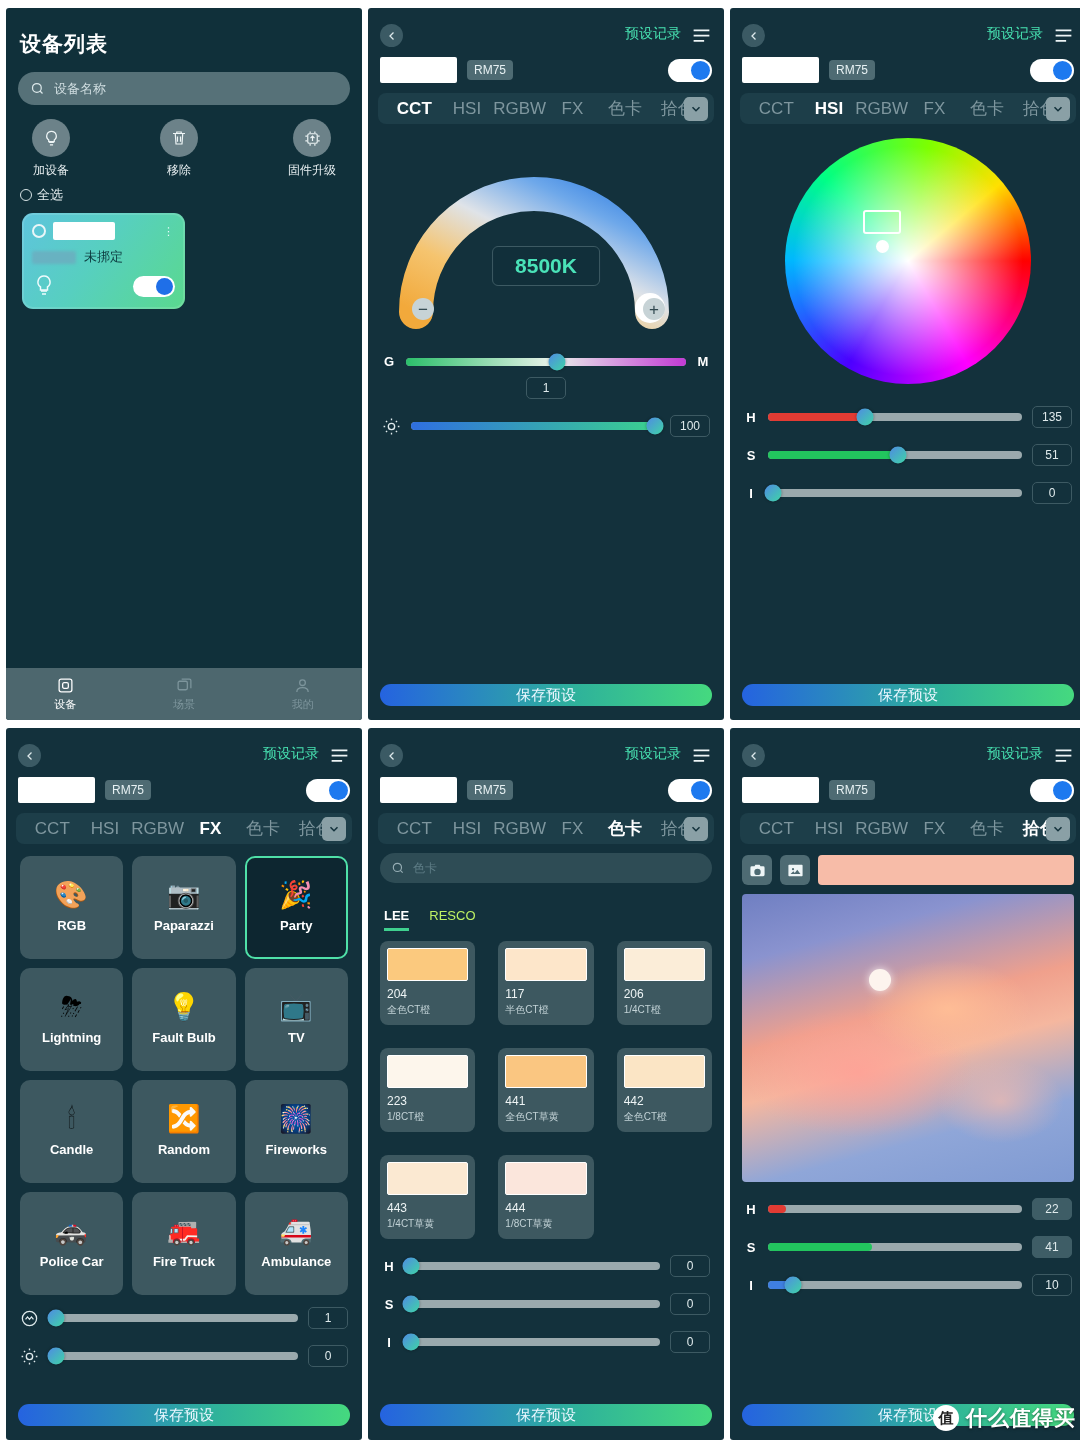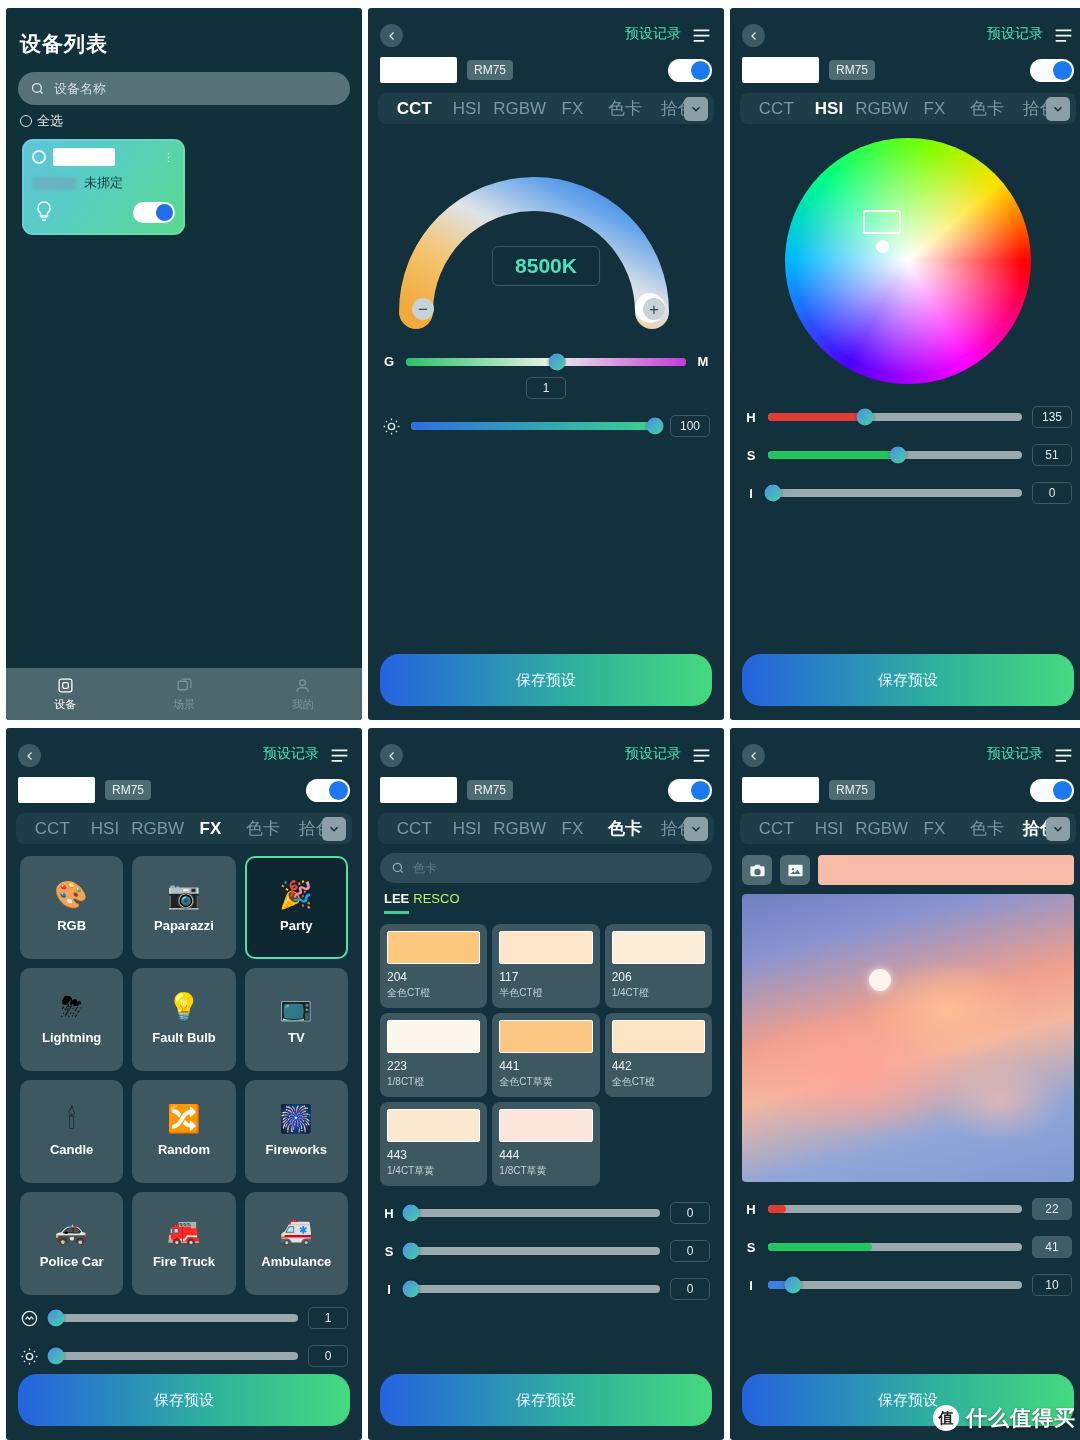--- a/index.html
+++ b/index.html
@@ -79,21 +79,21 @@
   .pw-knob { width:19px;height:19px;border-radius:50%;background:#1d79ef;}
   .tabs {
     margin:10px 10px 0 10px; background:#1d3e49; border-radius:8px;
     display:flex; align-items:center; height:31px; padding:0 10px; position:relative;
   }
   .tab { flex:1; text-align:center; font-size:17px; color:#7e969e; }
   .tab.on { color:#ffffff; font-weight:bold; }
   .tab-chev { position:absolute; right:6px; width:24px;height:24px;background:#8aa0a6;
      border-radius:5px; display:flex;align-items:center;justify-content:center;}
   .savebtn {
-    position:absolute; left:12px; right:12px; bottom:14px; height:52px; border-radius:19px;
+    position:absolute; left:12px; right:12px; bottom:14px; height:22px; border-radius:19px;
     background:linear-gradient(90deg,#2563e0 0%,#2fb39a 60%,#45d97f 100%);
     display:flex;align-items:center;justify-content:center; color:#eaf7ff; font-size:15px;
   }
 
   
   .cct-wrap { position:relative; height:200px; margin-top:14px;}
   .cct-val {
     position:absolute; left:50%; top:108px; transform:translateX(-50%);
     border:1px solid #3d5a63; border-radius:6px; padding:7px 22px;
     color:#4ae2b8; font-size:21px; font-weight:bold; background:rgba(15,45,56,.5);
@@ -129,24 +129,24 @@
   .fx { background:#3d5860; border-radius:10px; height:103px;
      display:flex; flex-direction:column; align-items:center; justify-content:center; gap:9px;}
   .fx.sel { background:#0d2630; border:2px solid #4fe0a8; }
   .fx .t { color:#fff; font-size:13px; font-weight:bold;}
   .fx .em { font-size:27px; line-height:27px;}
 
   
   .cc-search { margin:9px 12px 0 12px; height:30px; background:#2e4c55; border-radius:15px;
      display:flex; align-items:center; gap:8px; padding:0 11px;}
   .cc-search .ph { color:#5e7d86; font-size:12px;}
-  .cc-tabs { display:flex; gap:4px; padding:8px 16px 0 16px;}
+  .cc-tabs { display:flex; gap:20px; padding:25px 16px 0 16px;}
   .cc-tab { color:#bef264; font-size:13px; padding-bottom:5px;}
   .cc-tab.on { color:#fff; font-weight:bold; border-bottom:3px solid #3fd08f;}
-  .ccgrid { display:grid; grid-template-columns:repeat(3,1fr); gap:5px; padding:10px 12px 0 12px;}
+  .ccgrid { display:grid; grid-template-columns:repeat(3,1fr); gap:23px; padding:10px 12px 0 12px;}
   .cc { background:#3d5860; border-radius:8px; padding:7px 7px 8px 7px;}
   .cc .sw { height:33px; border-radius:2px; border:1px solid #fff;}
   .cc .no { color:#eef4f5; font-size:12px; margin-top:6px;}
   .cc .nm { color:#c2d2d6; font-size:10px; margin-top:2px;}
 
   
   .pk-row { display:flex; align-items:center; gap:8px; padding:11px 12px 0 12px;}
   .pk-btn { width:30px;height:30px;background:#4e6b73;border-radius:6px;
      display:flex;align-items:center;justify-content:center;}
   .pk-sw { flex:1; height:30px; border-radius:4px; }
@@ -178,20 +178,49 @@
     <div class="search-box">
       <span>
         <svg class="svg-ic" width="15" height="15" viewBox="0 0 24 24" fill="none" stroke="#dce8ea" stroke-width="2">
             <circle cx="11" cy="11" r="7"></circle>
             <path d="M20 20l-4-4"></path>
           </svg>
       </span>
       <span class="ph">设备名称</span>
     </div>
 
+    <div class="act-row">
+      <div class="act">
+        <div class="circ">
+          <svg class="svg-ic" width="19" height="19" viewBox="0 0 24 24" fill="none" stroke="#eef5f6" stroke-width="1.6">
+              <path d="M9 17h6M10 20h4"></path>
+              <path d="M12 3a6 6 0 0 0-3.5 10.9V16h7v-2.1A6 6 0 0 0 12 3z"></path>
+            </svg>
+        </div>
+        <div class="lbl">加设备</div>
+      </div>
+      <div class="act">
+        <div class="circ">
+          <svg class="svg-ic" width="18" height="18" viewBox="0 0 24 24" fill="none" stroke="#eef5f6" stroke-width="1.6">
+              <path d="M4 6h16M9 6V4h6v2M7 6l1 14h8l1-14M10 10v7M14 10v7"></path>
+            </svg>
+        </div>
+        <div class="lbl">移除</div>
+      </div>
+      <div class="act">
+        <div class="circ">
+          <svg class="svg-ic" width="19" height="19" viewBox="0 0 24 24" fill="none" stroke="#eef5f6" stroke-width="1.5">
+              <rect x="6" y="6" width="12" height="12" rx="2"></rect>
+              <path d="M12 15V9M9.5 11.5L12 9l2.5 2.5"></path>
+              <path d="M9 3v2M15 3v2M9 19v2M15 19v2M3 9h2M3 15h2M19 9h2M19 15h2"></path>
+            </svg>
+        </div>
+        <div class="lbl">固件升级</div>
+      </div>
+    </div>
 
 
     <div class="selall">
       <span class="ring"></span>
       <span class="t">全选</span>
     </div>
 
     <div class="dev-card">
       <div class="dc-top">
         <span class="dc-ring"></span>

